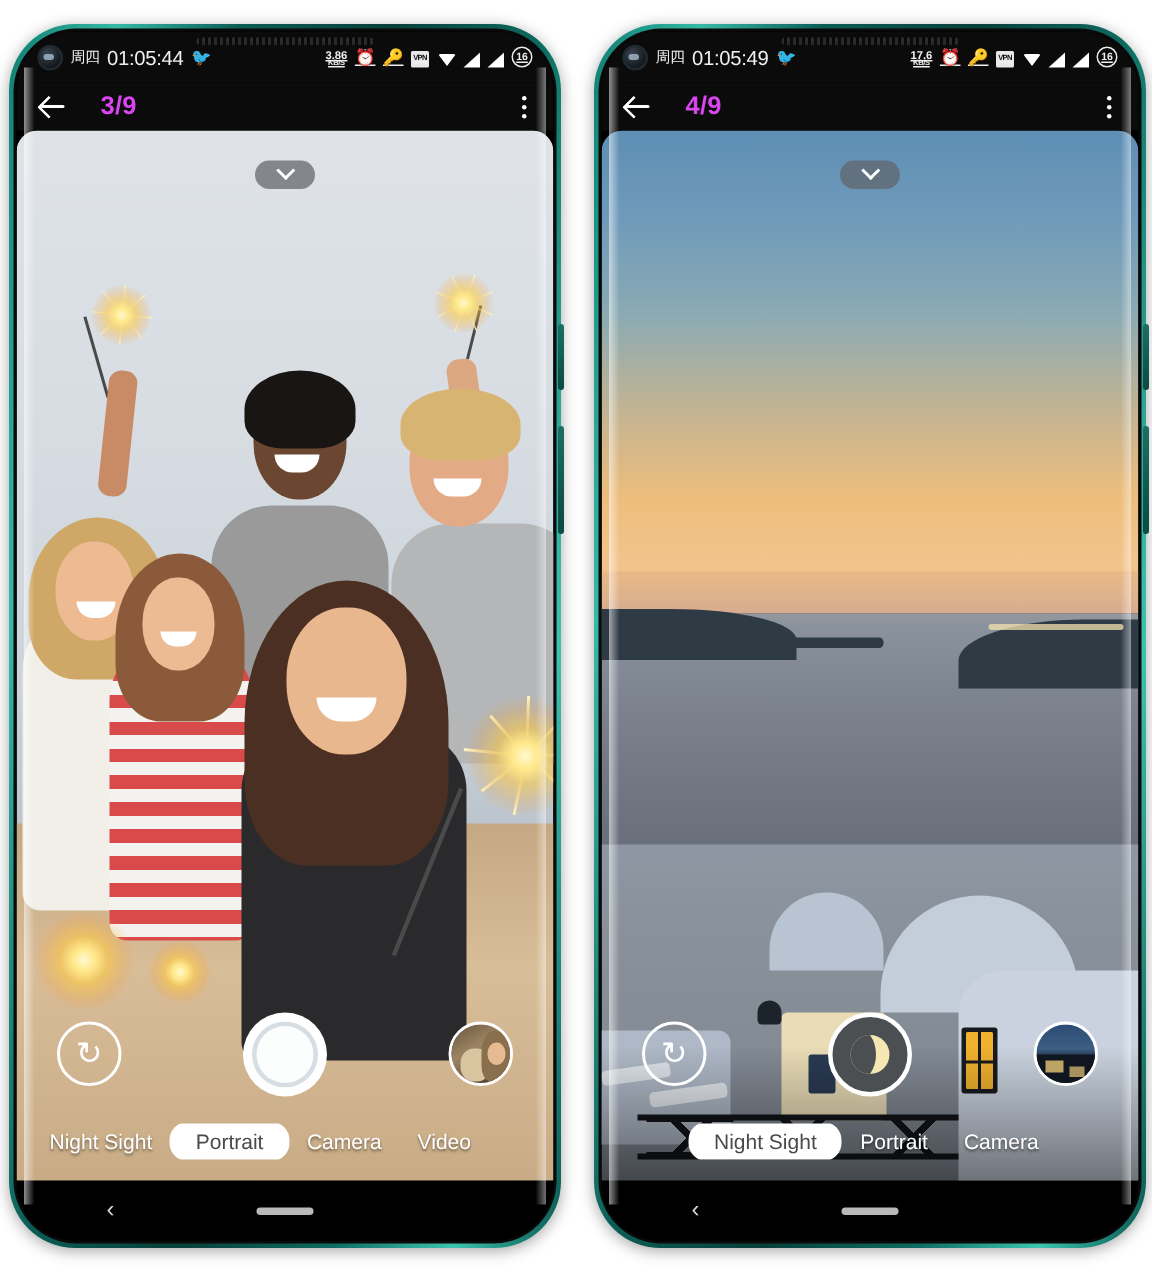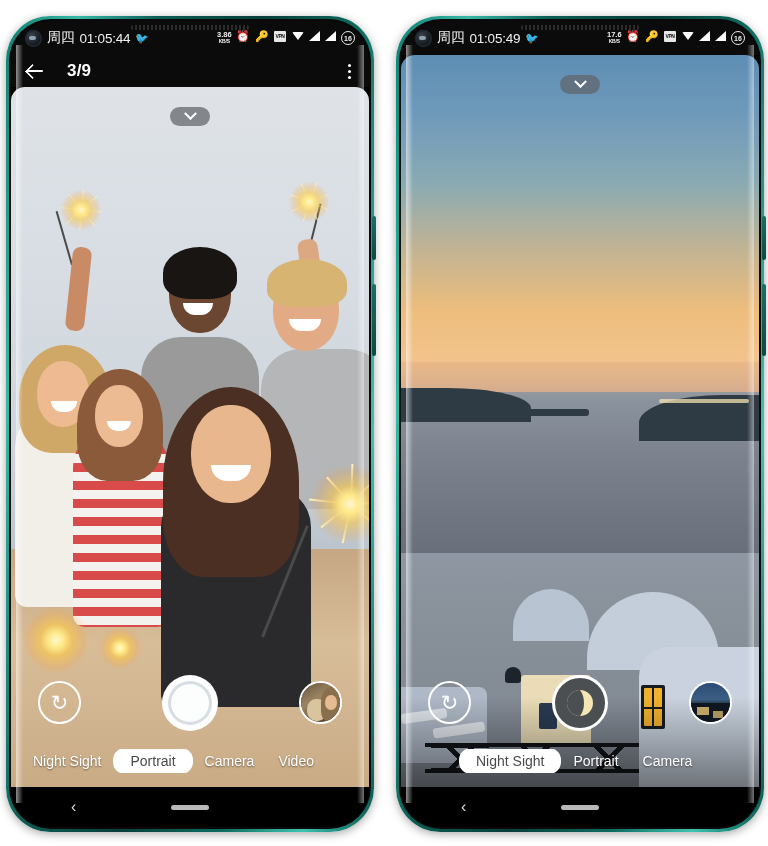--- a/index.html
+++ b/index.html
@@ -55,42 +55,42 @@
 
   
   .statusbar { height:34px; flex:0 0 34px; background:#0b0b0b;
     display:flex; align-items:center; padding:0 14px; color:#f0f0f0; }
   .sb-left { display:flex; align-items:center; gap:5px; }
   .cam-hole { width:17px; height:17px; border-radius:50%;
     background:radial-gradient(circle at 38% 34%, #3a4450 0%, #161b20 58%, #0a0d10 100%);
     box-shadow:inset 0 0 0 1.5px #222a31; position:relative; }
   .cam-hole:after { content:""; position:absolute; left:4px; top:6.5px;
     width:7px; height:4px; border-radius:2px; background:#9fb4c6; opacity:.85; }
-  .sb-day { font-size:14px; letter-spacing:-.3px; }
+  .sb-day { font-size:10px; letter-spacing:-.3px; }
   .sb-time { font-size:13.5px; font-weight:400; letter-spacing:-.2px; }
   .sb-emoji { font-size:11px; }
-  .sb-right { margin-left:auto; display:flex; align-items:flex-start; gap:5px; }
+  .sb-right { margin-left:auto; display:flex; align-items:flex-end; gap:5px;text-decoration:underline; }
   .net { display:flex; flex-direction:column; align-items:center; line-height:1; }
   .net b { font-size:7.5px; font-weight:700; }
   .net i { font-size:5px; font-style:normal; font-weight:700; letter-spacing:-.2px; }
   .ic { font-size:11px; line-height:1; display:inline-block; }
   .sq-ic { width:12px; height:11px; background:#e8e8e8; border-radius:1px;
     display:flex; align-items:center; justify-content:center; }
   .sq-ic span { font-size:5px; color:#0b0b0b; font-weight:700; line-height:1; letter-spacing:-.4px;}
   .wifi { width:13px; height:10px; position:relative; }
   .wifi:before { content:""; position:absolute; left:1px; top:1px;
     width:0; height:0; border-left:6px solid transparent; border-right:6px solid transparent;
     border-top:8px solid #fff; border-radius:2px; }
   .bars { width:0; height:0; border-left:11px solid transparent; border-bottom:10px solid #fff; }
   .batt { width:14px; height:14px; border-radius:50%; border:1.4px solid #e9e9e9;
     display:flex; align-items:center; justify-content:center; font-size:7px; font-weight:600; }
 
   
   .appbar { height:32px; flex:0 0 32px; background:#0b0b0b;
-    display:flex; align-items:center; padding:0 14px; color:#ffffff; }
+    display:flex; align-items:center; padding:0 14px; color:#d946ef; }
   .back-arrow { width:20px; height:20px; position:relative; cursor:pointer; }
   .back-arrow:before { content:""; position:absolute; left:2px; top:9px; width:16px; height:2px; background:#fff; border-radius:1px;}
   .back-arrow:after { content:""; position:absolute; left:2px; top:5px; width:9px; height:9px;
     border-left:2px solid #fff; border-bottom:2px solid #fff; transform:rotate(45deg); border-radius:1px;}
   .pager { font-size:17px; font-weight:700; margin-left:22px; letter-spacing:.2px; }
   .kebab { margin-left:auto; display:flex; flex-direction:column; gap:3px; cursor:pointer; padding:4px; }
   .kebab i { width:3px; height:3px; border-radius:50%; background:#fff; display:block; }
 
   
   .viewfinder { flex:1; position:relative; overflow:hidden;
@@ -364,20 +364,29 @@
             <span class="sq-ic">
                 <span>VPN</span>
               </span>
             <span class="wifi"></span>
             <span class="bars"></span>
             <span class="bars"></span>
             <span class="batt">16</span>
           </div>
         </div>
 
+        <div class="appbar">
+          <div class="back-arrow"></div>
+          <div class="pager">4/9</div>
+          <div class="kebab">
+              <i></i>
+              <i></i>
+              <i></i>
+            </div>
+        </div>
 
         <div class="viewfinder">
           <div class="scene">
             <div class="dusk-sky2"></div>
             <div class="sea"></div>
 
             <div style="position:absolute;left:0;right:0;top:42%;height:5%;background:linear-gradient(180deg,rgba(226,176,130,.55),rgba(140,150,160,.2));"></div>
 
             <div class="headland" style="left:-10px;top:45.5%;width:140px;height:34px;border-radius:0 60% 0 0;"></div>
             <div class="headland" style="left:118px;top:48.3%;width:70px;height:7px;border-radius:3px;"></div>

